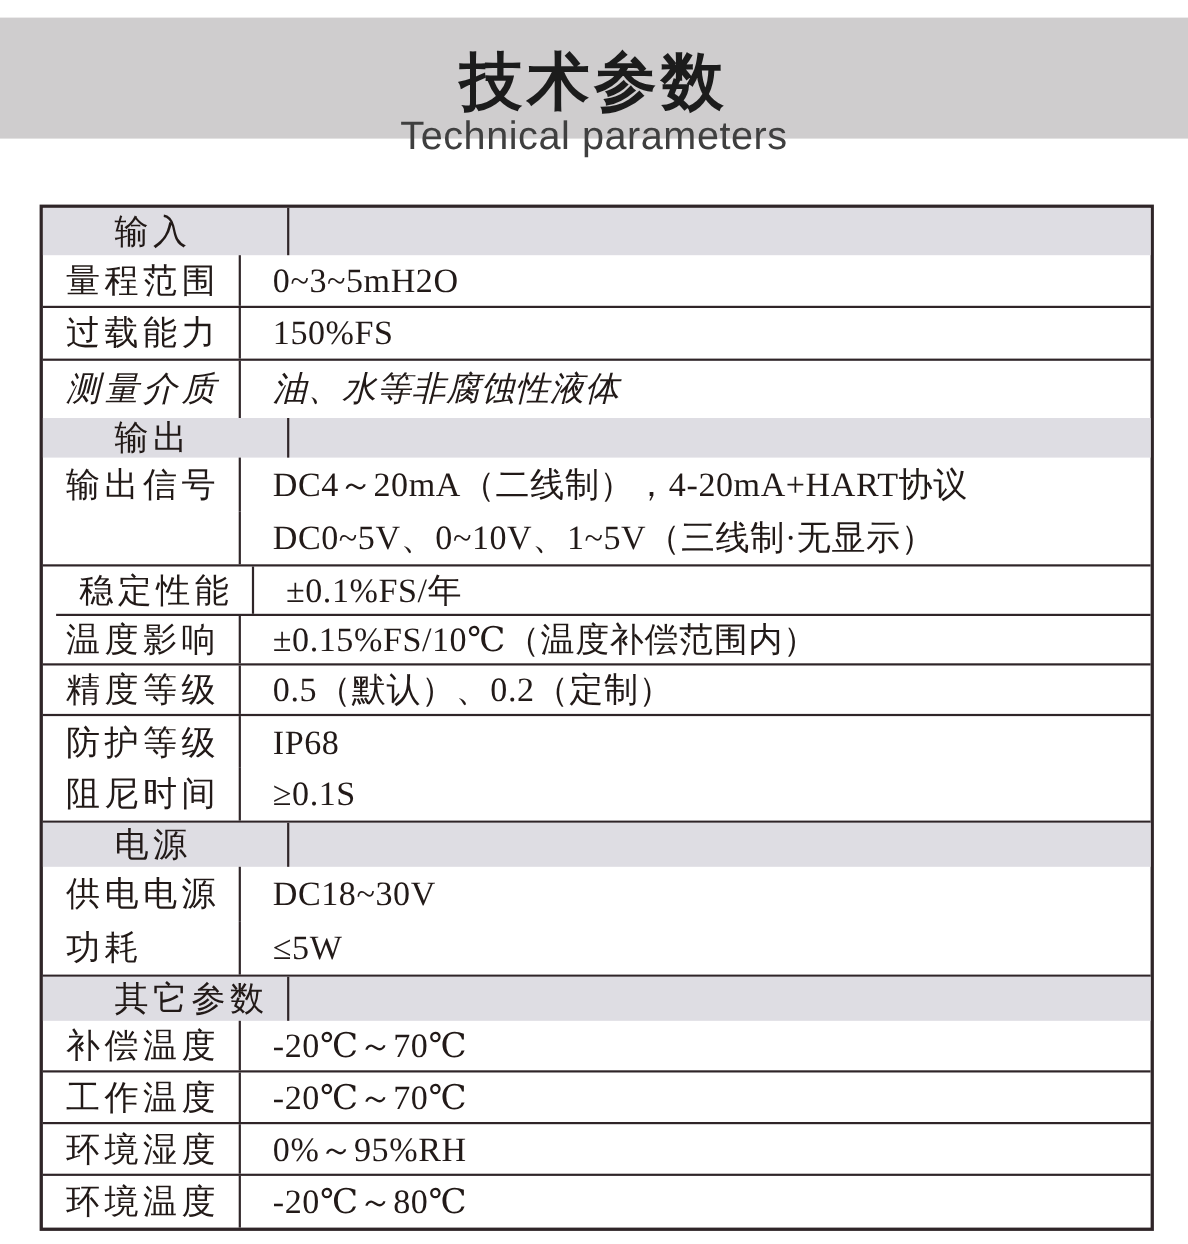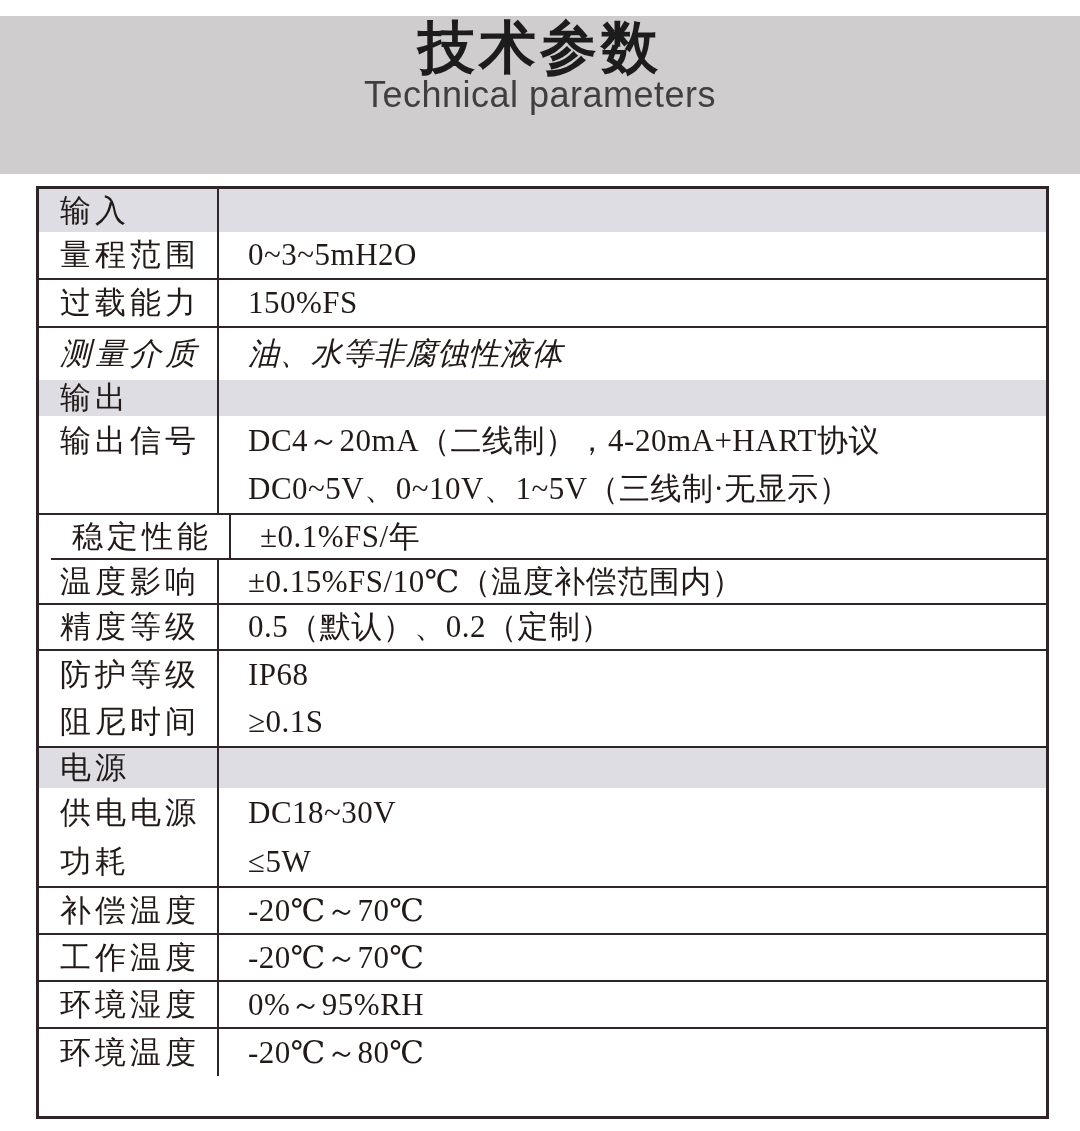--- a/index.html
+++ b/index.html
@@ -14,25 +14,25 @@
     font-family: "Liberation Serif", "DejaVu Serif", serif;
     color: var(--text, #221a18);
   }
 
   
   .banner {
     position: absolute;
     left: 0;
     top: 16px;
     width: 1080px;
-    height: 158px;
+    height: 110px;
     background: var(--banner-bg, #cfcdce);
     text-align: center;
     box-sizing: border-box;
-    padding-top: 0;
+    padding-top: 28px;
   }
   .banner-title {
     font-family: "Liberation Sans", "DejaVu Sans", sans-serif;
     font-weight: bold;
     font-size: 57px;
     line-height: 62px;
     letter-spacing: 4px;
     color: var(--title, #1c1c1c);
   }
   .banner-subtitle {
@@ -63,20 +63,21 @@
     flex-direction: row;
     align-items: center;
     box-sizing: border-box;
     flex: none;
   }
   .trow.bline {
     border-bottom: 2px solid var(--border, #2f2528);
   }
   .trow.section {
     background: var(--section-bg, #dedde3);
+    padding-left: 44px;
   }
   .cell-label {
     width: 180px;
     flex: none;
     align-self: stretch;
     display: flex;
     align-items: center;
     box-sizing: border-box;
     border-right: 2px solid var(--border, #2f2528);
     padding-left: 21px;
@@ -159,20 +160,24 @@
       <div class="cell-value"></div>
     </div>
     <div class="trow" style="height: 50px;">
       <div class="cell-label">供电电源</div>
       <div class="cell-value">DC18~30V</div>
     </div>
     <div class="trow bline" style="height: 50px;">
       <div class="cell-label">功耗</div>
       <div class="cell-value">≤5W</div>
     </div>
+    <div class="trow section" style="height: 40px;">
+      <div class="cell-label">其它参数</div>
+      <div class="cell-value"></div>
+    </div>
     <div class="trow bline" style="height: 47px;">
       <div class="cell-label">补偿温度</div>
       <div class="cell-value">-20℃～70℃</div>
     </div>
     <div class="trow bline" style="height: 47px;">
       <div class="cell-label">工作温度</div>
       <div class="cell-value">-20℃～70℃</div>
     </div>
     <div class="trow bline" style="height: 47px;">
       <div class="cell-label">环境湿度</div>

